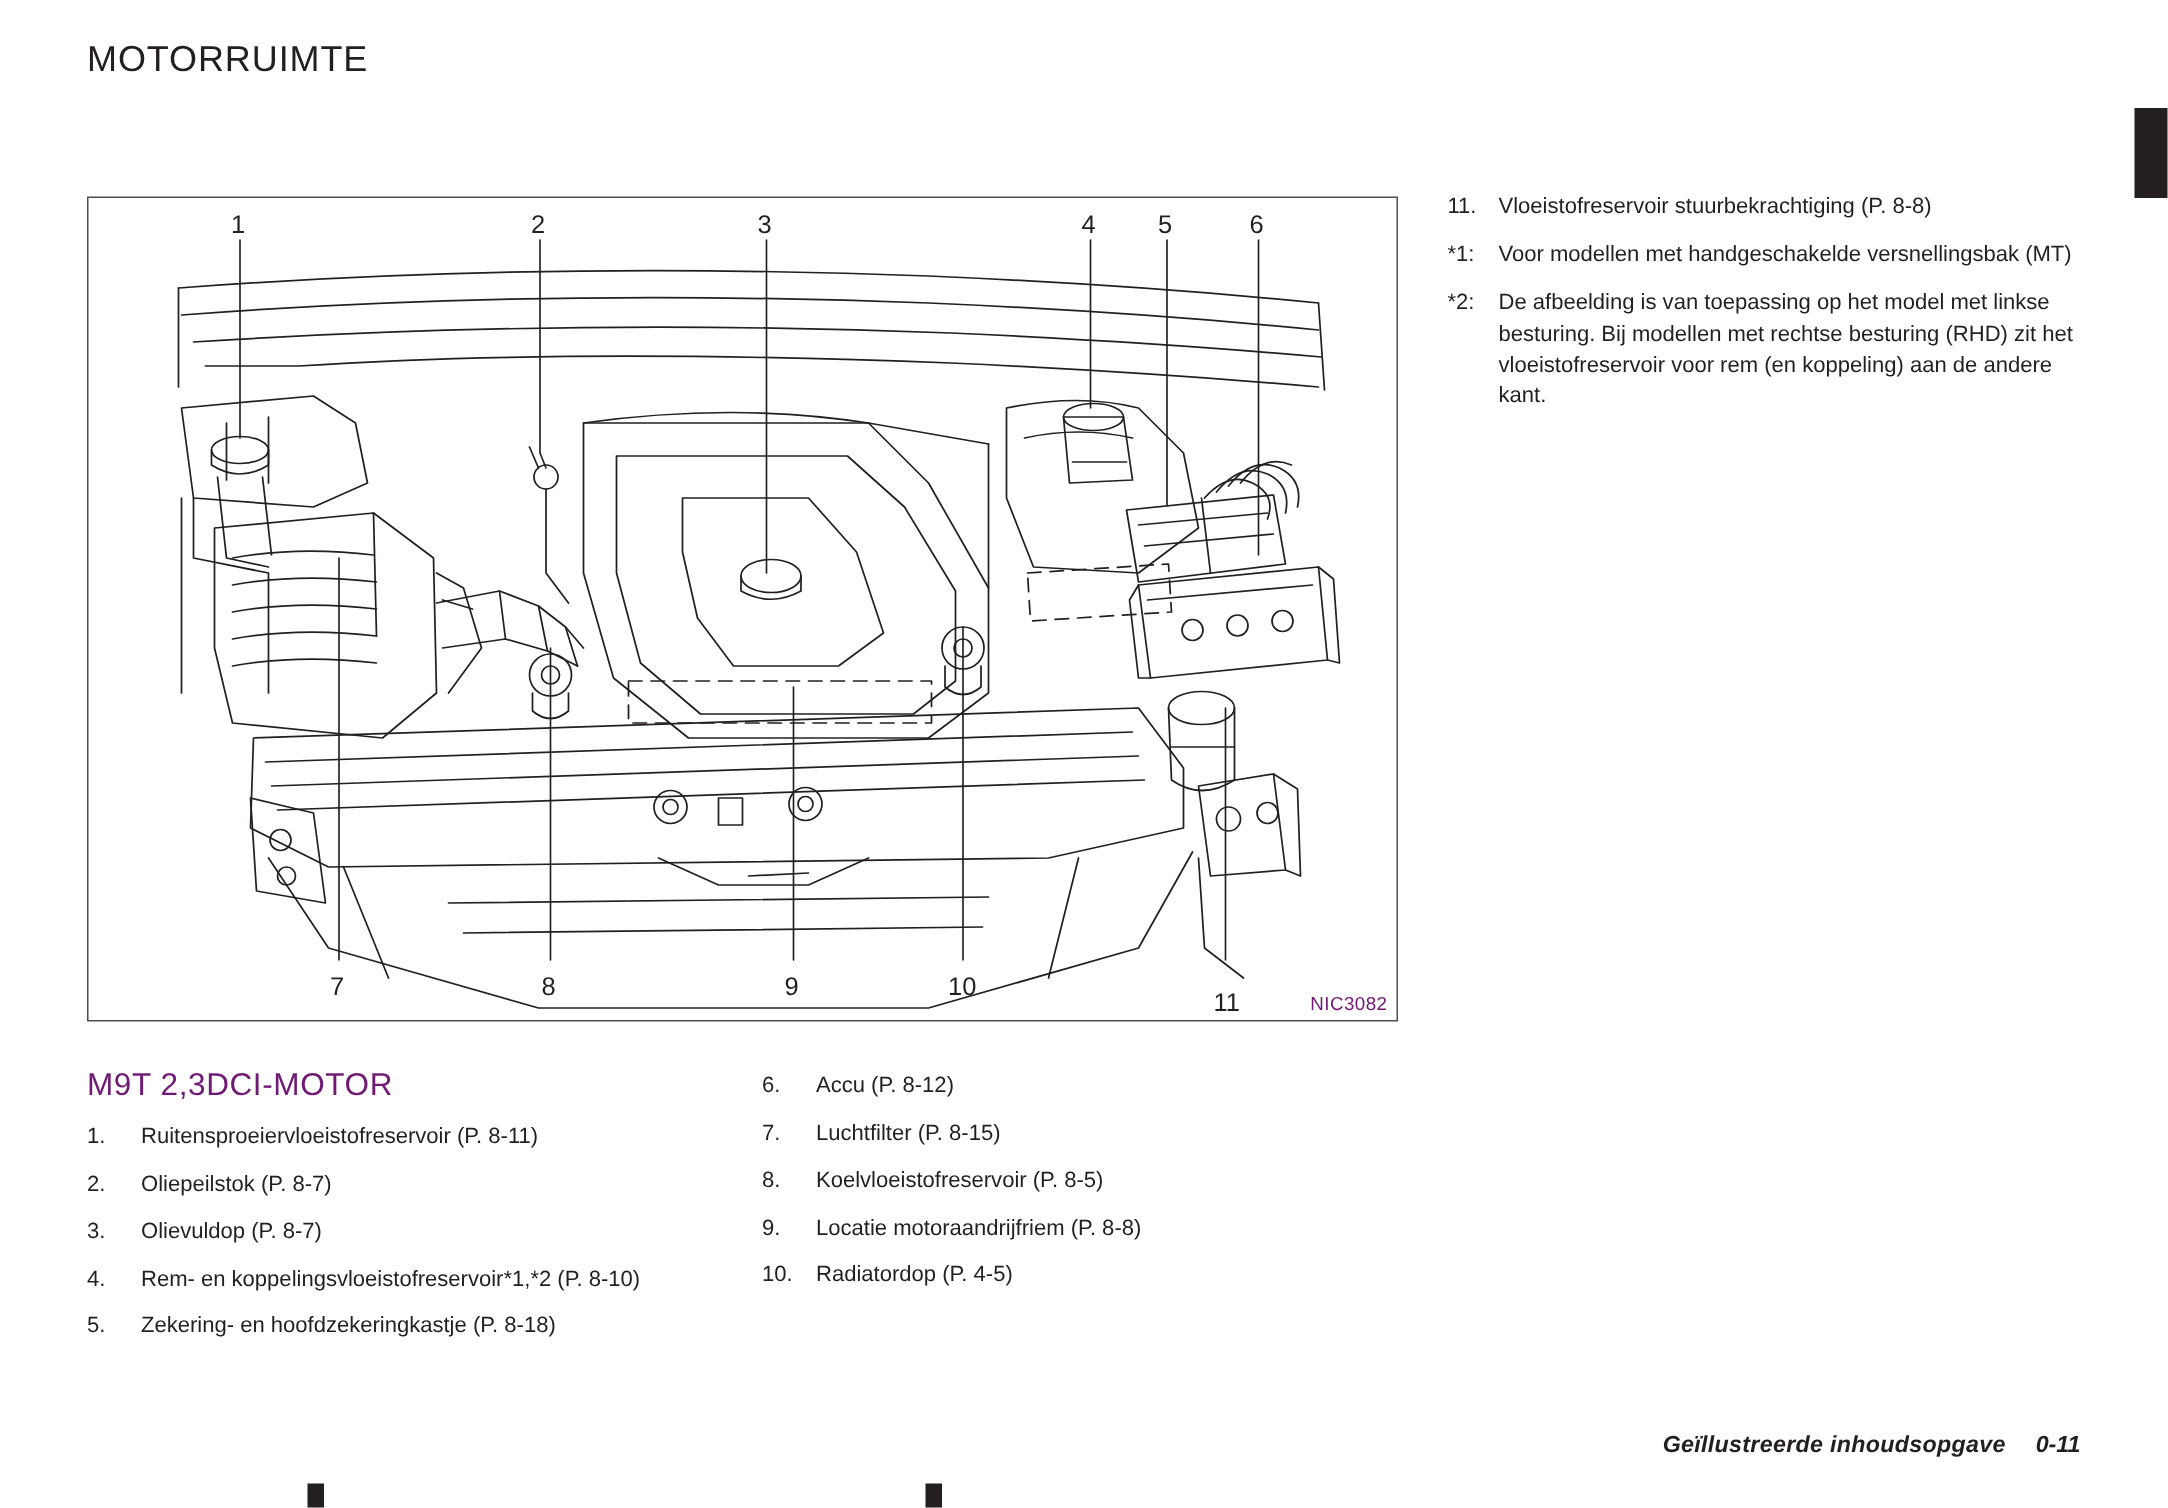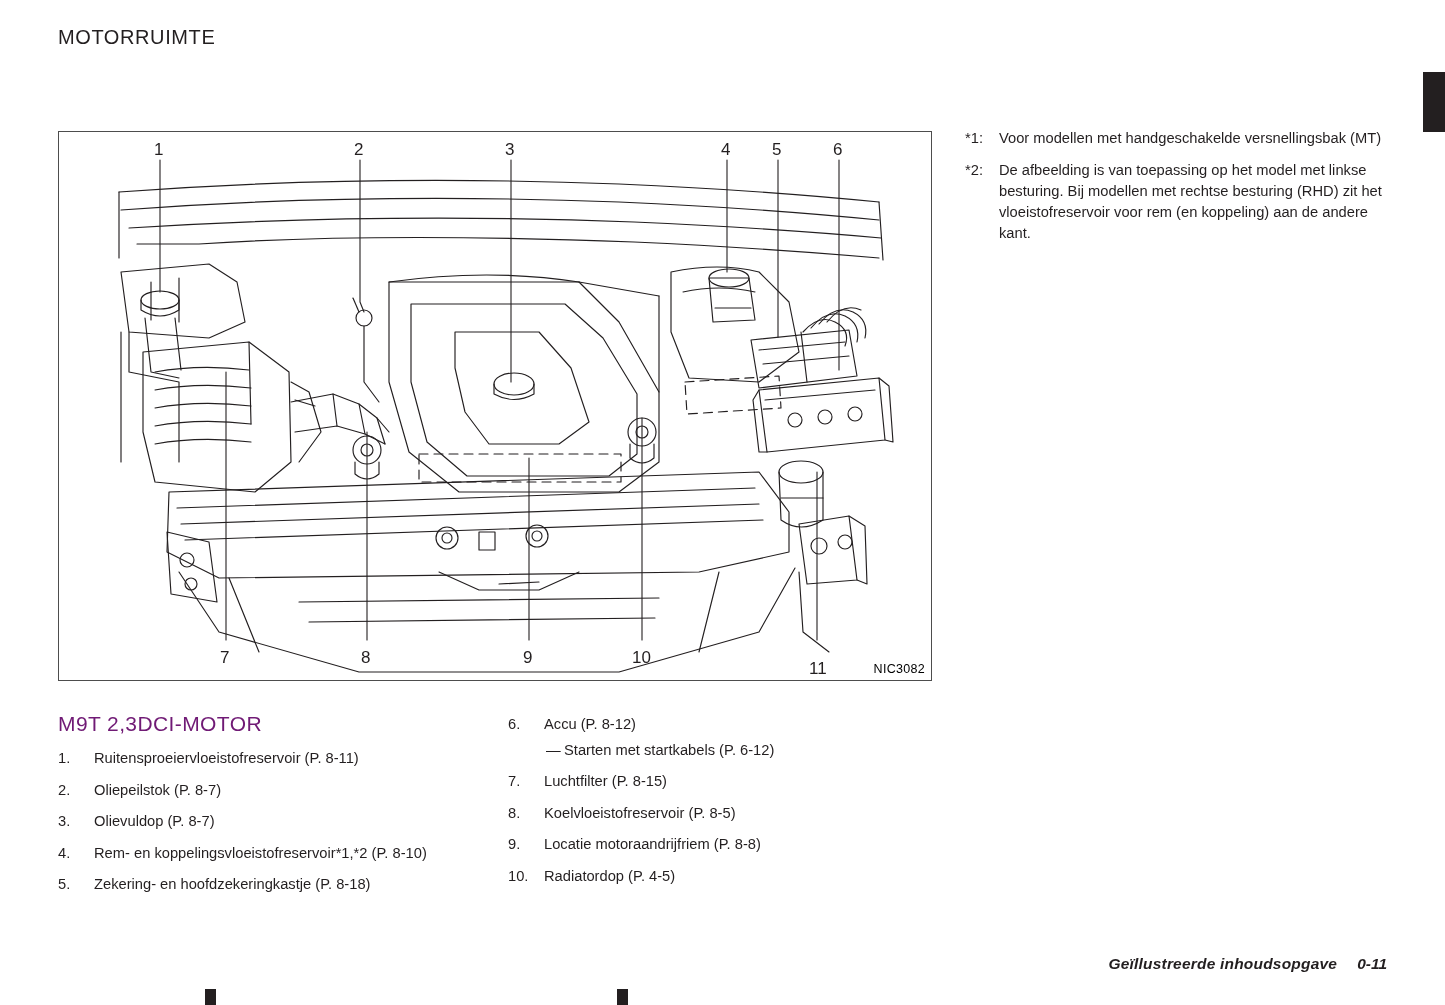--- a/index.html
+++ b/index.html
@@ -10,21 +10,21 @@
     background: #ffffff;
     font-family: "Liberation Sans", sans-serif;
     color: #1c1c1c;
     position: relative;
     overflow: hidden;
   }
   .page-title {
     position: absolute;
     left: 58px;
     top: 26px;
-    font-size: 20px;
+    font-size: 24px;
     letter-spacing: 0.6px;
     font-weight: 400;
     color: #231f20;
   }
   .edge-tab {
     position: absolute;
     right: 0;
     top: 72px;
     width: 22px;
     height: 60px;
@@ -41,21 +41,21 @@
     background: #ffffff;
     overflow: hidden;
   }
   .figure svg { display: block; }
   .fig-code {
     position: absolute;
     right: 6px;
     bottom: 4px;
     font-size: 12.5px;
     letter-spacing: 0.3px;
-    color: #000000;
+    color: #701a75;
     padding-left: 33px;
   }
   .callout {
     position: absolute;
     font-size: 17px;
     color: #231f20;
     font-family: "Liberation Sans", sans-serif;
   }
   
   .notes {
@@ -285,20 +285,24 @@
 
   <div class="callout" style="left:161px; top:516px;">7</div>
   <div class="callout" style="left:302px; top:516px;">8</div>
   <div class="callout" style="left:464px; top:516px;">9</div>
   <div class="callout" style="left:573px; top:516px;text-align:right;">10</div>
   <div class="callout" style="left:750px; top:516px;margin-top:11px;">11</div>
 </div>
 
 <div class="notes">
   <div class="note-row">
+    <span class="note-num">11.</span>
+    <span class="note-text">Vloeistofreservoir stuurbekrachtiging (P. 8-8)</span>
+  </div>
+  <div class="note-row">
     <span class="note-num">*1:</span>
     <span class="note-text">Voor modellen met handgeschakelde versnellingsbak (MT)</span>
   </div>
   <div class="note-row">
     <span class="note-num">*2:</span>
     <span class="note-text">De afbeelding is van toepassing op het model met linkse besturing. Bij modellen met rechtse besturing (RHD) zit het vloeistofreservoir voor rem (en koppeling) aan de andere kant.</span>
   </div>
 </div>
 
 <div class="engine-title">M9T 2,3DCI-MOTOR</div>
@@ -324,21 +328,20 @@
     <span class="li-num">5.</span>
     <span class="li-body">Zekering- en hoofdzekeringkastje (P. 8-18)</span>
   </div>
 </div>
 
 <div class="list-col right">
   <div class="li">
     <span class="li-num">6.</span>
     <span class="li-body">
       <span>Accu (P. 8-12)</span>
-      <span class="sub"><span class="dash">—</span><span>Starten met startkabels (P. 6-12)</span></span>
     </span>
   </div>
   <div class="li">
     <span class="li-num">7.</span>
     <span class="li-body">Luchtfilter (P. 8-15)</span>
   </div>
   <div class="li">
     <span class="li-num">8.</span>
     <span class="li-body">Koelvloeistofreservoir (P. 8-5)</span>
   </div>

